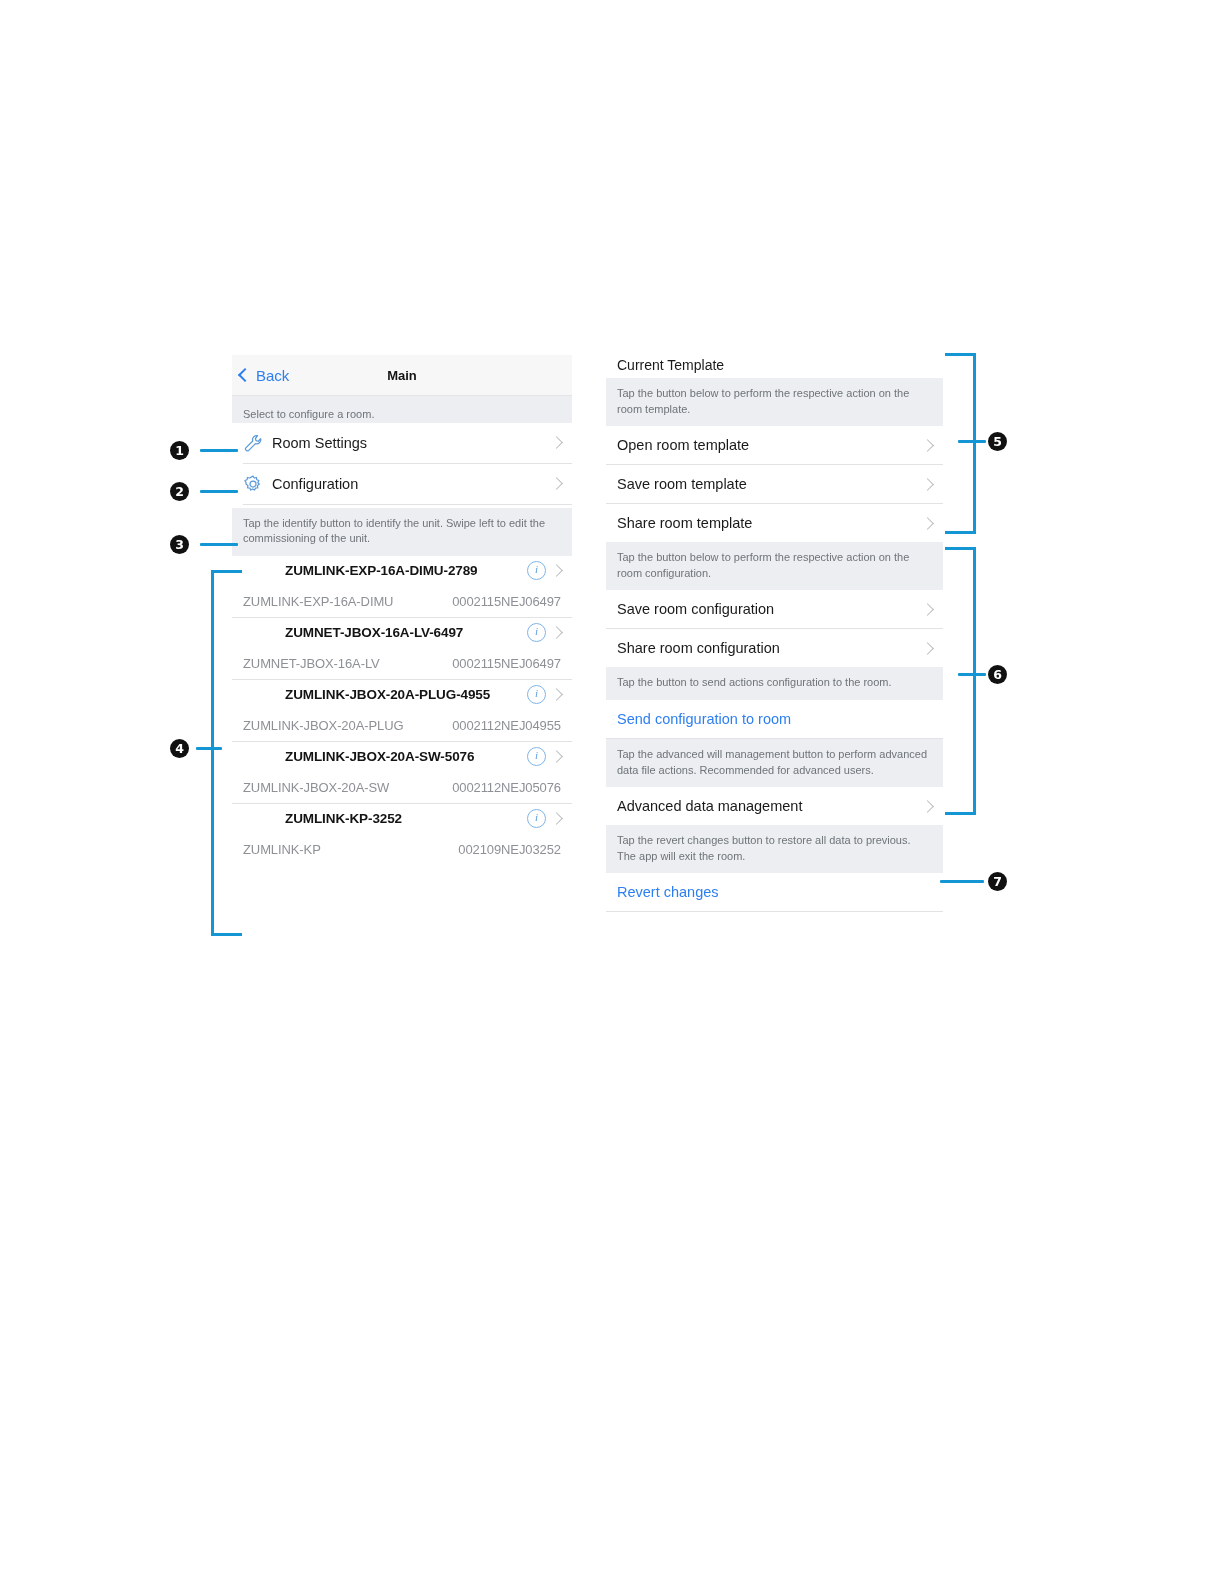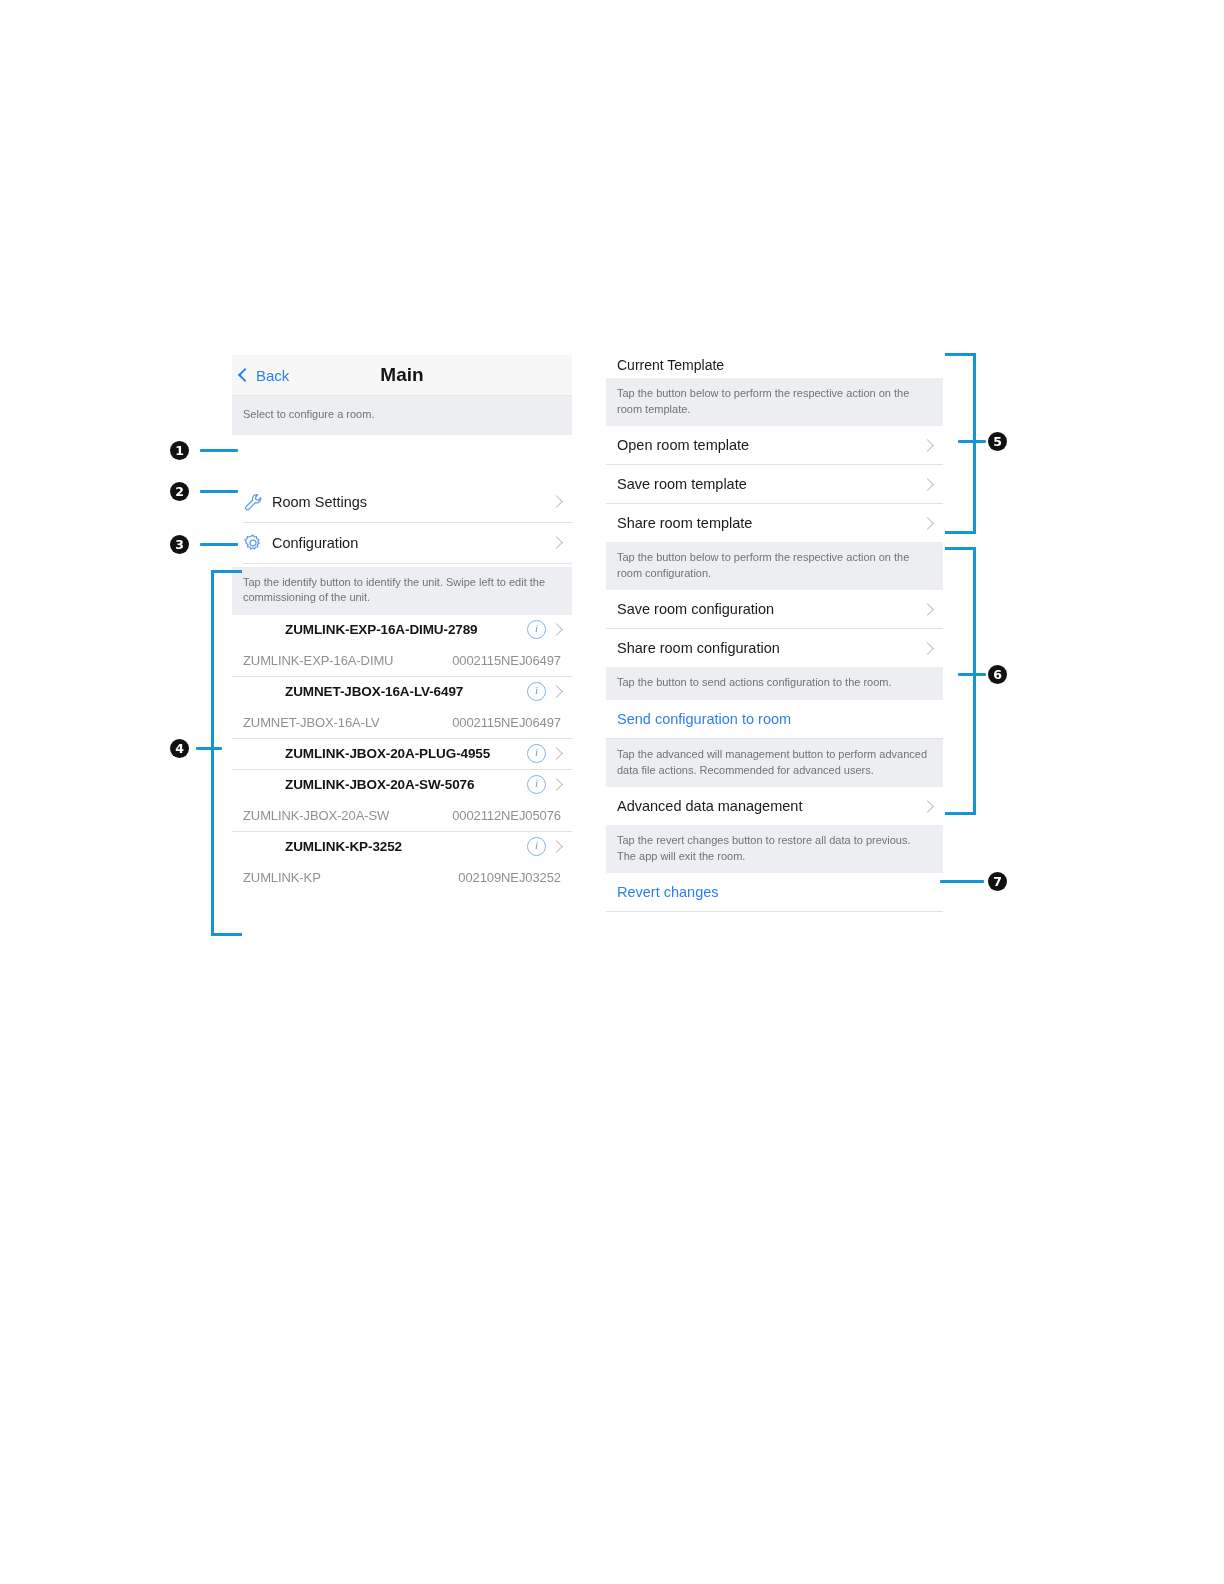--- a/index.html
+++ b/index.html
@@ -35,28 +35,28 @@
   .nav-back{
     position:absolute;left:8px;top:0;height:40px;display:flex;align-items:center;
     color:#2d7ff0;font-size:15px;
   }
   .chev-back{
     display:inline-block;width:8px;height:8px;border-left:2.4px solid #2d7ff0;
     border-bottom:2.4px solid #2d7ff0;transform:rotate(45deg);margin-right:6px;
   }
   .nav-title{
     position:absolute;left:0;right:0;top:0;height:40px;display:flex;
-    align-items:center;justify-content:center;font-size:19px;font-weight:bold;color:#141414;
+    align-items:center;justify-content:center;font-size:13px;font-weight:bold;color:#141414;
   }
 
   .note{
     background:#eceef1;color:#6f7479;font-size:11px;line-height:1.42;
     padding:8px 11px 9px 11px;
   }
-  .note.one{padding:11px 11px 12px 11px;}
+  .note.one{padding:11px 11px 0 11px;}
 
   .row{
     position:relative;background:#ffffff;display:flex;align-items:center;
     padding:0 11px;height:38px;
   }
   .row-label{font-size:14.5px;color:#1a1a1a;flex:1;}
   .row-label.link{color:#2d7ff0;}
   .sep{height:1px;background:#e2e2e4;margin-left:11px;}
   .sep.full{margin-left:0;}
 
@@ -97,21 +97,21 @@
     <div class="nav">
       <div class="nav-back">
         <span class="chev-back"></span>
         <span>Back</span>
       </div>
       <div class="nav-title">Main</div>
     </div>
 
     <div class="note one">Select to configure a room.</div>
 
-    <div class="row" style="height:40px;margin-top:47px;">
+    <div class="row" style="height:40px;">
       <svg class="icn" viewBox="0 0 24 24">
         <path d="M17.5 3.2a5 5 0 0 0-5.8 6.4L3.4 17.9a1.6 1.6 0 0 0 0 2.3l.9.9a1.6 1.6 0 0 0 2.3 0l8.3-8.3a5 5 0 0 0 6.3-5.9l-3 3-2.6-.7-.7-2.6z" fill="none" stroke="#5b9bdb" stroke-width="1.5" stroke-linejoin="round"></path>
       </svg>
       <span class="row-label">Room Settings</span>
       <span class="chev"></span>
     </div>
     <div class="sep"></div>
 
     <div class="row" style="height:40px;">
       <svg class="icn" viewBox="0 0 24 24">
@@ -153,20 +153,24 @@
         </div>
       </div>
       <div class="rowline"></div>
 
       <div class="dev">
         <div class="dev-top">
           <span class="dev-name">ZUMLINK-JBOX-20A-PLUG-4955</span>
           <span class="info-icn">i</span>
           <span class="chev"></span>
         </div>
+        <div class="dev-bot">
+          <span class="dev-model">ZUMLINK-JBOX-20A-PLUG</span>
+          <span class="dev-serial">0002112NEJ04955</span>
+        </div>
       </div>
       <div class="rowline"></div>
 
       <div class="dev">
         <div class="dev-top">
           <span class="dev-name">ZUMLINK-JBOX-20A-SW-5076</span>
           <span class="info-icn">i</span>
           <span class="chev"></span>
         </div>
         <div class="dev-bot">

